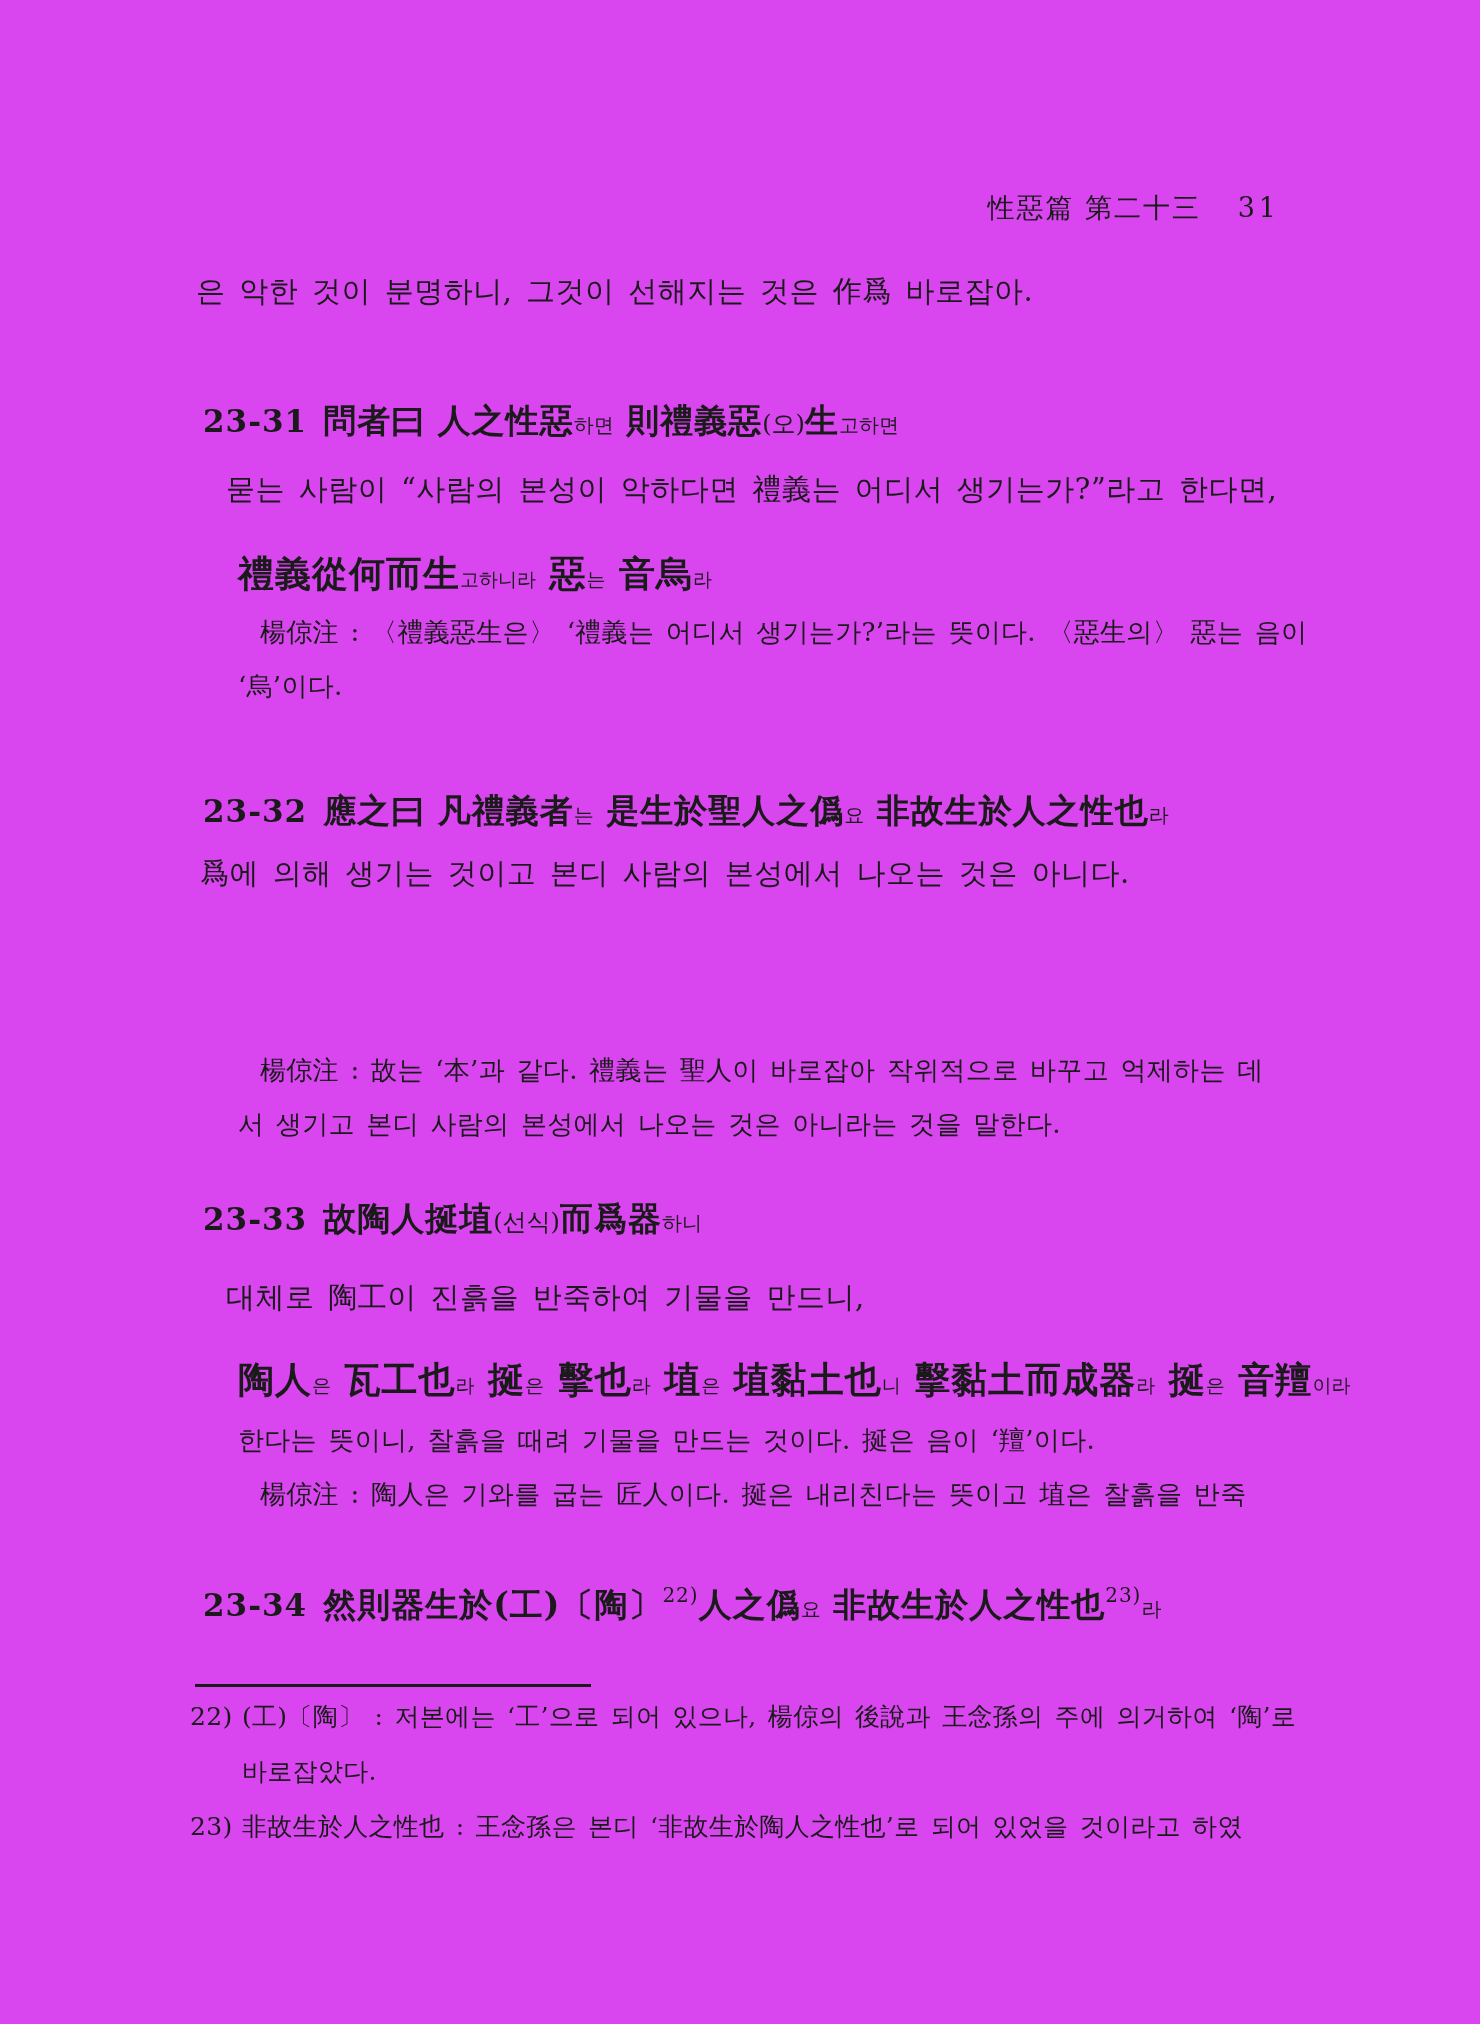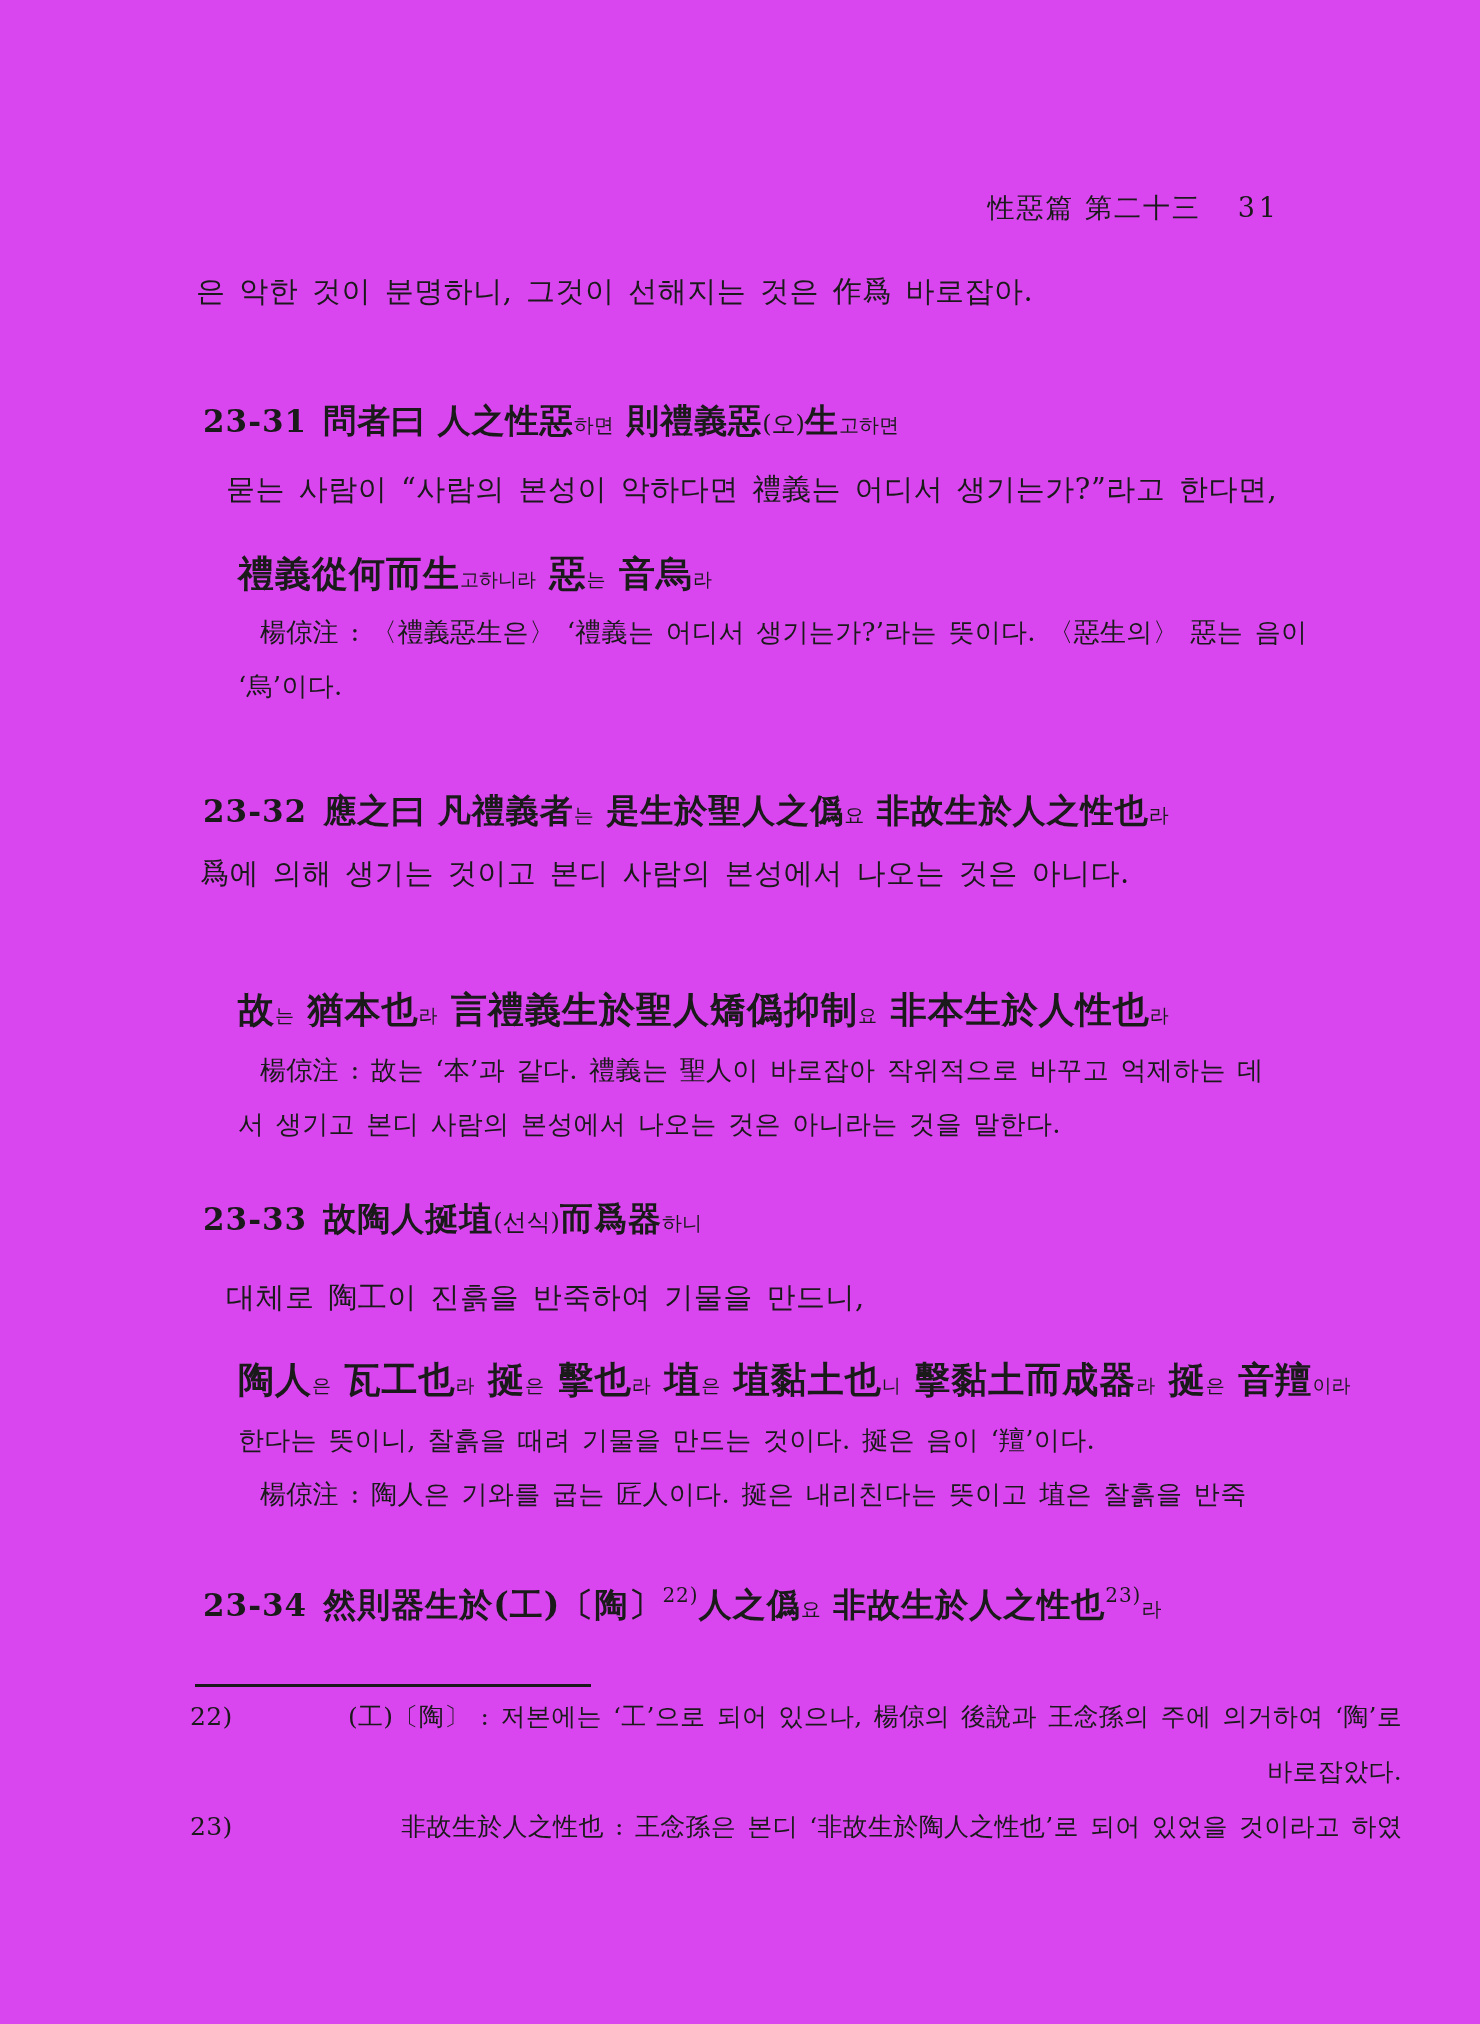--- a/index.html
+++ b/index.html
@@ -102,21 +102,21 @@
   .fn {
     position: absolute;
     left: 190px;
     width: 1160px;
     padding-left: 52px;
     font-size: 25px;
     letter-spacing: 0.3px;
     word-spacing: 3px;
   }
   .fn .fnm { position: absolute; left: 0; top: 0; line-height: 38px; }
-  .fn .fnl { line-height: 38px; margin-bottom: 17px; white-space: nowrap; text-align: right; }
+  .fn .fnl { line-height: 38px; margin-bottom: 17px; white-space: nowrap; }
 </style>
 </head>
 <body>
 
 <div class="page">
 
   <div class="header">
     <span>性惡篇 第二十三</span>
     <span class="pagenum">31</span>
   </div>
@@ -139,23 +139,20 @@
   </div>
 
   <h2 class="heading" style="top:788px">
     <span class="num">23-32</span><span class="hj">應之曰 凡禮義者</span><span class="toe">는</span><span class="hj"> 是生於聖人之僞</span><span class="toe">요</span><span class="hj"> 非故生於人之性也</span><span class="toe">라</span>
   </h2>
 
   <div class="trans" style="top:852px">
     <div class="tl">爲에 의해 생기는 것이고 본디 사람의 본성에서 나오는 것은 아니다.</div>
   </div>
 
-  <div class="orig" style="top:988px">
-    <span class="ohj">故</span><span class="otoe">는</span><span class="ohj"> 猶本也</span><span class="otoe">라</span><span class="ohj"> 言禮義生於聖人矯僞抑制</span><span class="otoe">요</span><span class="ohj"> 非本生於人性也</span><span class="otoe">라</span>
-  </div>
 
   <div class="comm" style="top:1052px">
     <div class="cl first">楊倞注 : 故는 ‘本’과 같다. 禮義는 聖人이 바로잡아 작위적으로 바꾸고 억제하는 데</div>
     <div class="cl">서 생기고 본디 사람의 본성에서 나오는 것은 아니라는 것을 말한다.</div>
   </div>
 
   <h2 class="heading" style="top:1196px">
     <span class="num">23-33</span><span class="hj">故陶人挻埴</span><span class="rd">(선식)</span><span class="hj">而爲器</span><span class="toe">하니</span>
   </h2>
 

